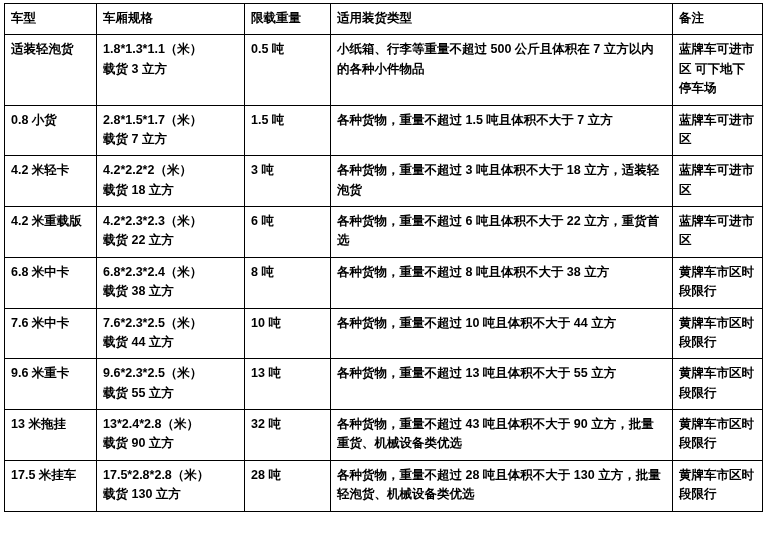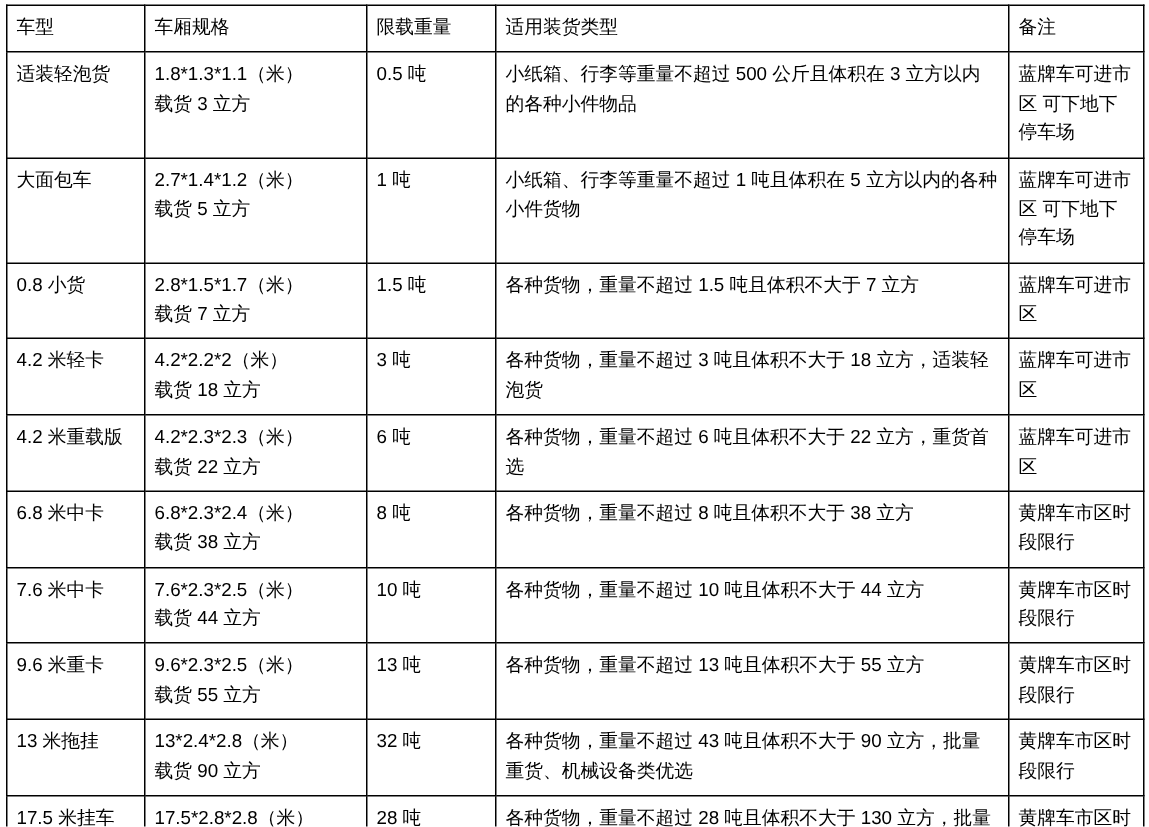--- a/index.html
+++ b/index.html
@@ -26,21 +26,21 @@
     width: 758px;
     margin: 3px 0 0 4px;
   }
   table.vehicle-table td,
   table.vehicle-table th {
     border: 1px solid #000000;
     padding: 5px 6px 6px 6px;
     font-size: 12.5px;
     line-height: 1.55;
     vertical-align: top;
-    font-weight: normal;
+    font-weight: bold;
     text-align: left;
     word-break: break-all;
   }
   thead th {
     text-align: center;
     vertical-align: middle;
     padding-top: 7px;
     padding-bottom: 7px;
     font-size: 12.5px;
   }
@@ -76,29 +76,21 @@
         <th>适用装货类型</th>
         <th>备注</th>
       </tr>
     </thead>
     <tbody id="table-body">
         <tr>
           <td class="c-type">适装轻泡货</td>
           <td class="c-spec">1.8*1.3*1.1（米）
 载货 3 立方</td>
           <td class="c-weight">0.5 吨</td>
-          <td class="c-cargo">小纸箱、行李等重量不超过 500 公斤且体积在 3 立方以内的各种小件物品</td>
-          <td class="c-remark">蓝牌车可进市区 可下地下停车场</td>
-        </tr>
-        <tr>
-          <td class="c-type">大面包车</td>
-          <td class="c-spec">2.7*1.4*1.2（米）
-载货 5 立方</td>
-          <td class="c-weight">1 吨</td>
-          <td class="c-cargo">小纸箱、行李等重量不超过 1 吨且体积在 5 立方以内的各种小件货物</td>
+          <td class="c-cargo">小纸箱、行李等重量不超过 500 公斤且体积在 7 立方以内的各种小件物品</td>
           <td class="c-remark">蓝牌车可进市区 可下地下停车场</td>
         </tr>
         <tr>
           <td class="c-type">0.8 小货</td>
           <td class="c-spec">2.8*1.5*1.7（米）
 载货 7 立方</td>
           <td class="c-weight">1.5 吨</td>
           <td class="c-cargo">各种货物，重量不超过 1.5 吨且体积不大于 7 立方</td>
           <td class="c-remark">蓝牌车可进市区</td>
         </tr>

